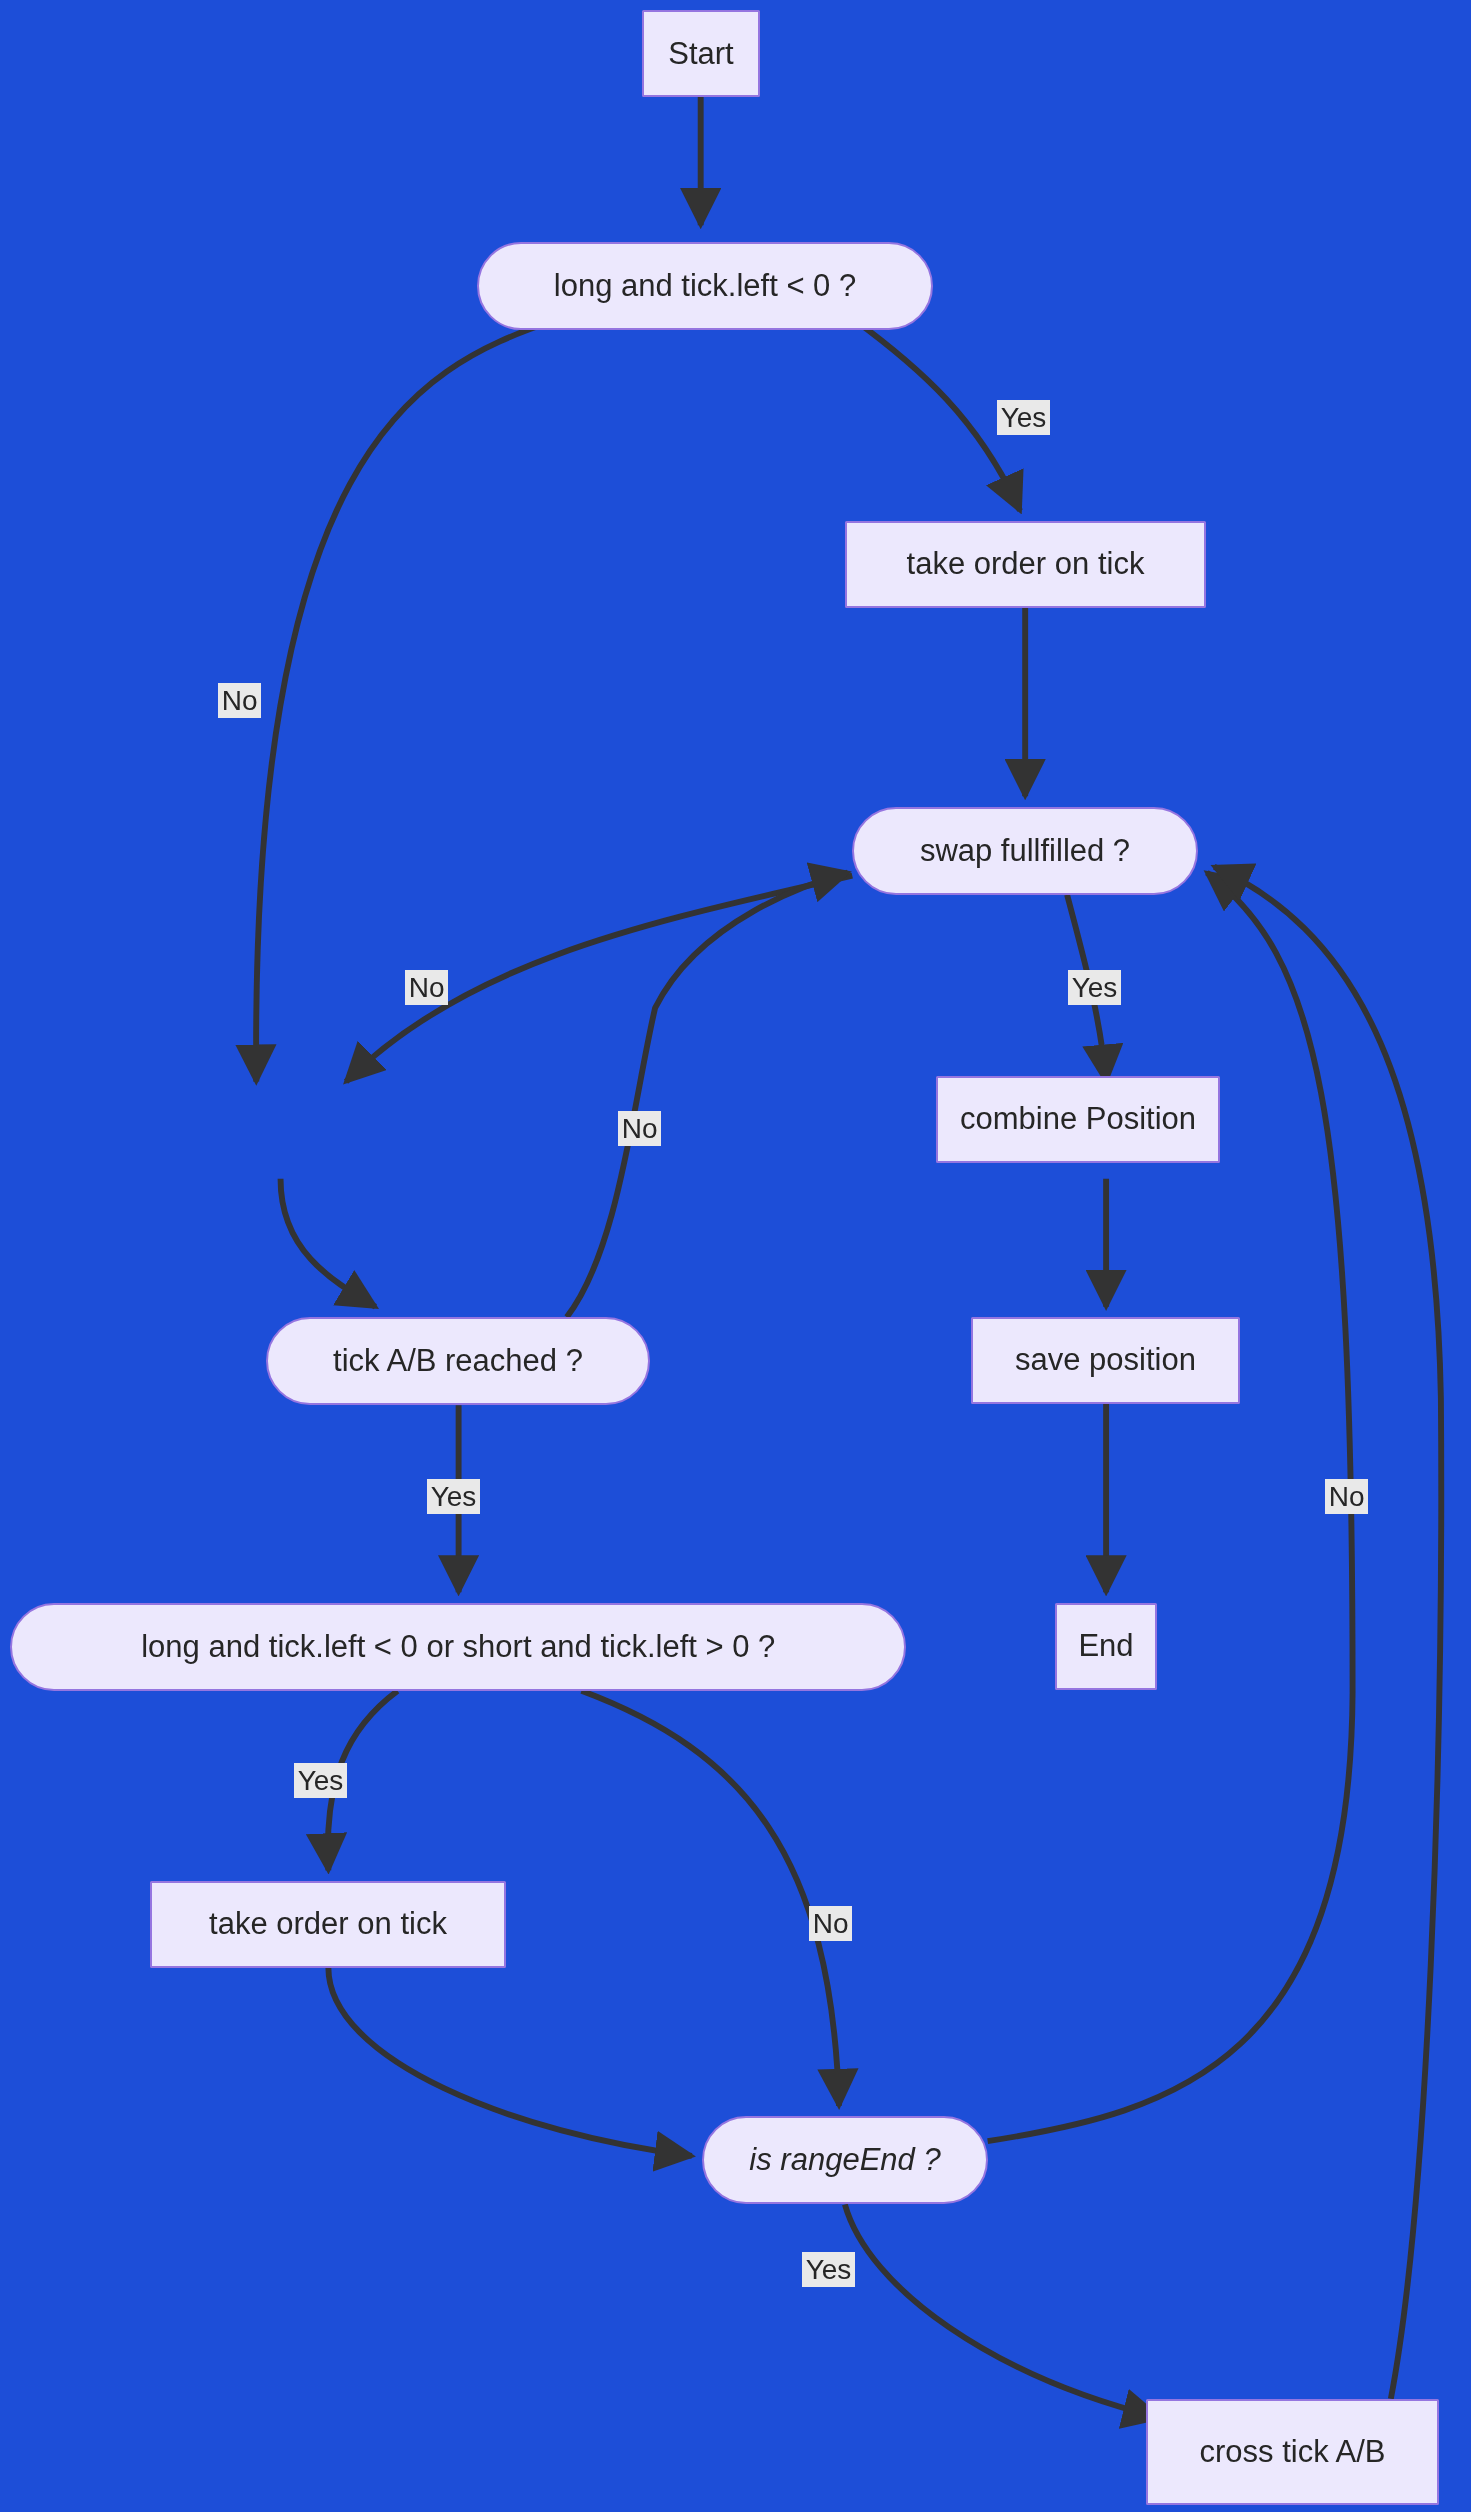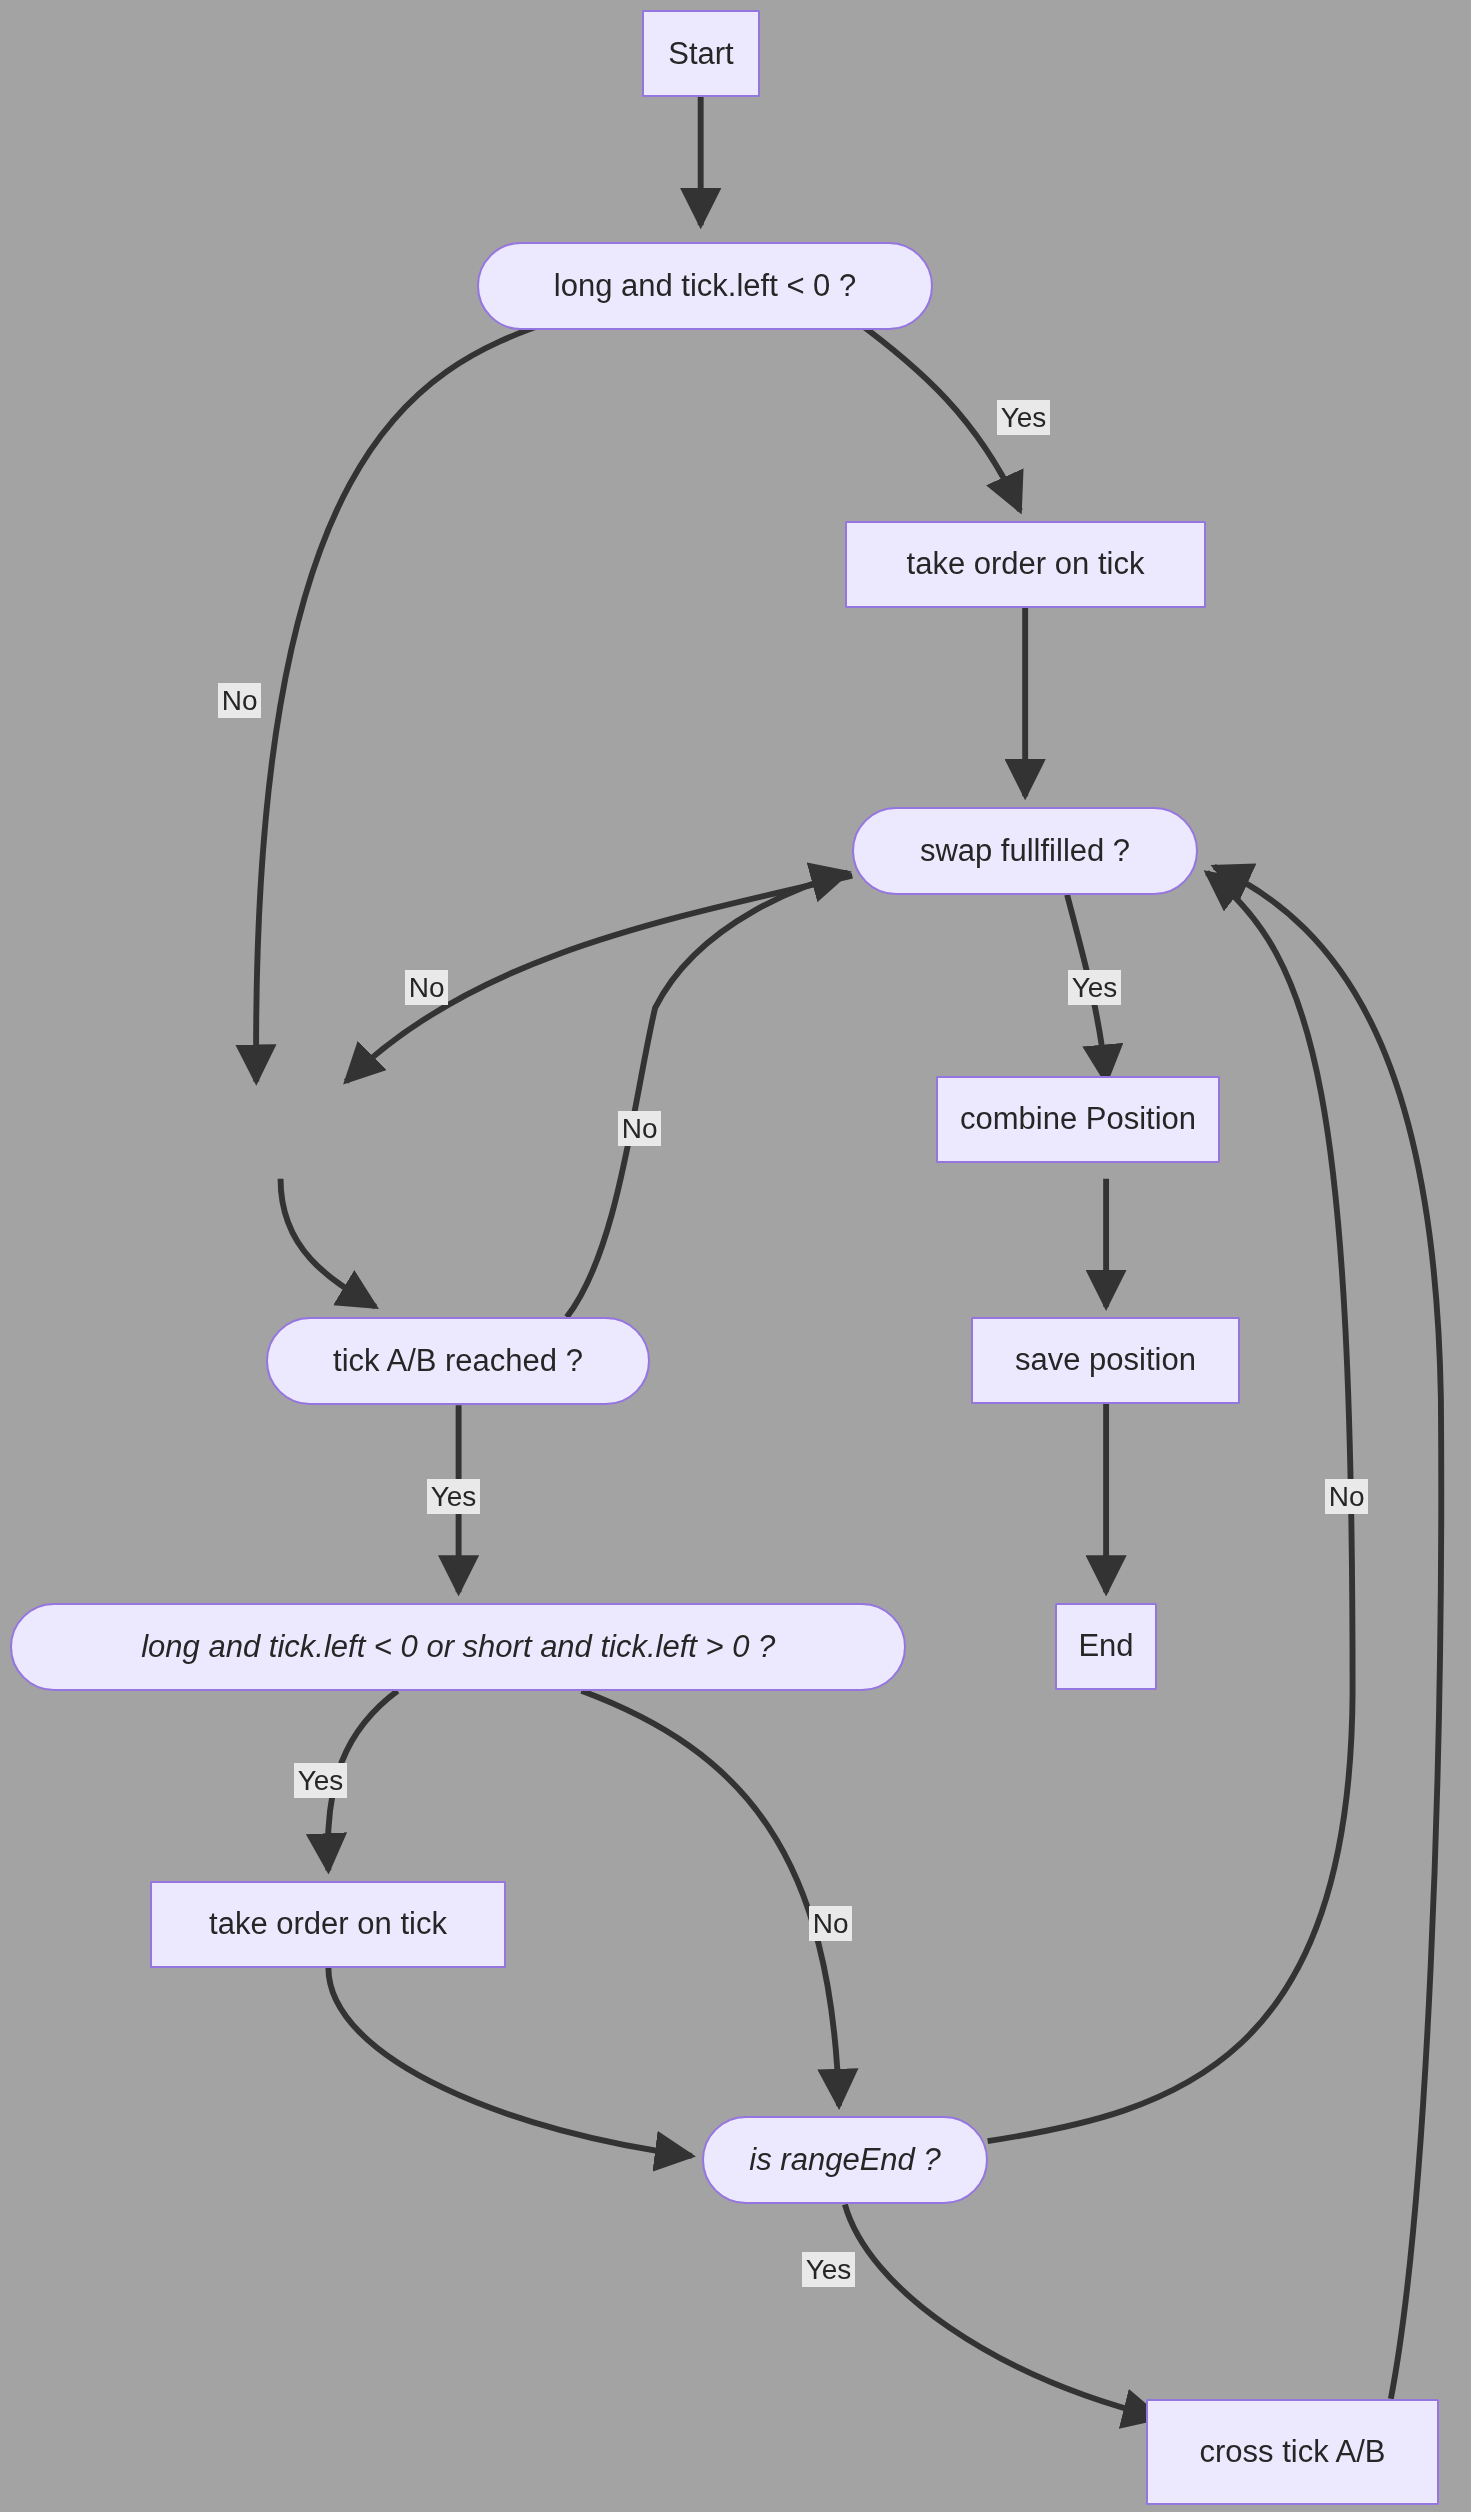--- a/index.html
+++ b/index.html
@@ -5,21 +5,21 @@
   * { box-sizing: border-box; }
   html, body {
     margin: 0; padding: 0;
     background: #ffffff;
     font-family: "Liberation Sans", "DejaVu Sans", sans-serif;
   }
   #diagram-root {
     position: relative;
     width: 1472px;
     height: 2512px;
-    background: #a3a3a3;
+    background: #1d4ed8;
     overflow: hidden;
   }
   #edge-layer {
     position: absolute;
     left: 0; top: 0;
     width: 1472px; height: 2512px;
     pointer-events: none;
   }
   .node {
     position: absolute;
@@ -118,21 +118,21 @@
   </div>
 
   <div class="node rect" style="left:971px; top:1317px; width:269px; height:87px;">
     <span>save position</span>
   </div>
 
   <div class="node stadium" style="left:266px; top:1317px; width:384px; height:88px;">
     <span>tick A/B reached ?</span>
   </div>
 
-  <div class="node stadium" style="left:10.3px; top:1603px; width:896px; height:88px;font-style:italic;">
+  <div class="node stadium" style="left:10.3px; top:1603px; width:896px; height:88px;">
     <span>long and tick.left &lt; 0 or short and tick.left &gt; 0 ?</span>
   </div>
 
   <div class="node rect" style="left:1055px; top:1603px; width:102px; height:87px;text-align:right;">
     <span>End</span>
   </div>
 
   <div class="node rect" style="left:150px; top:1881px; width:356px; height:87px;">
     <span>take order on tick</span>
   </div>

